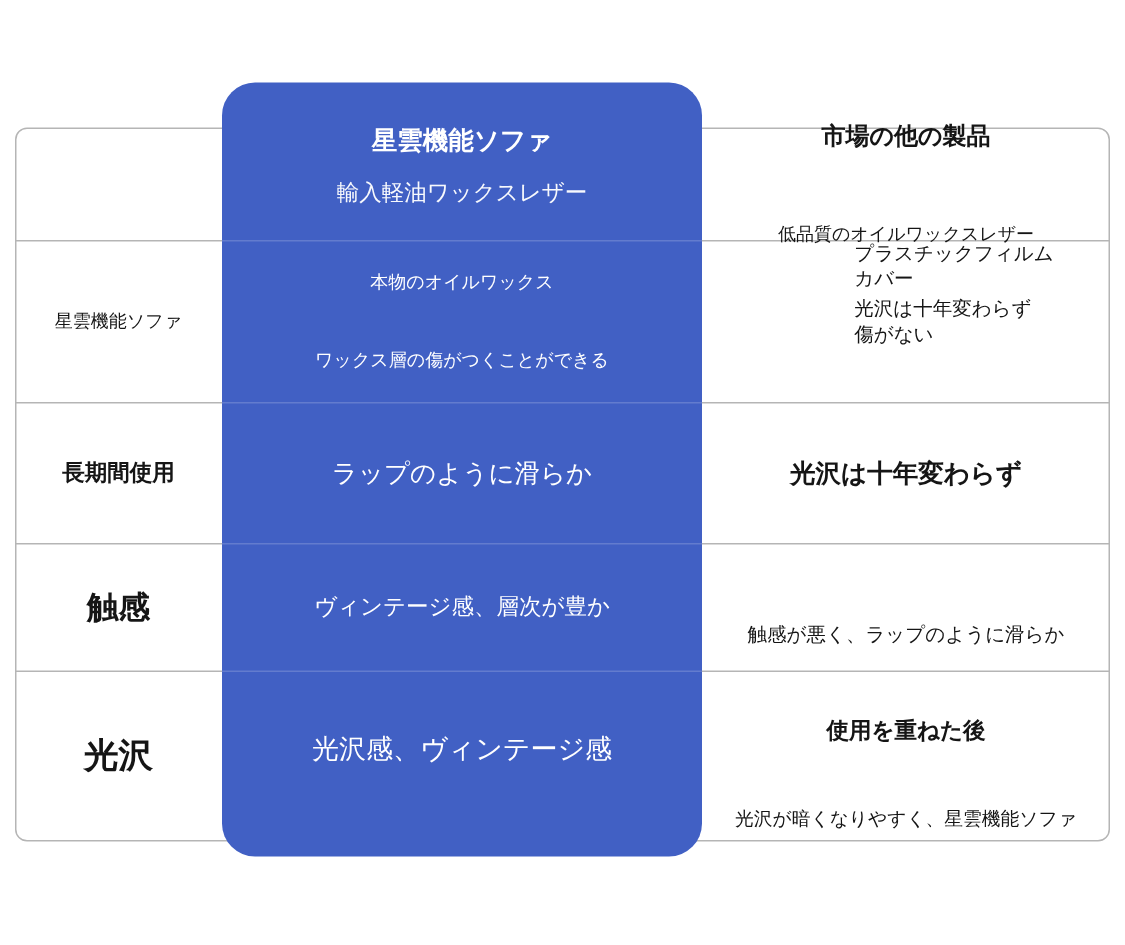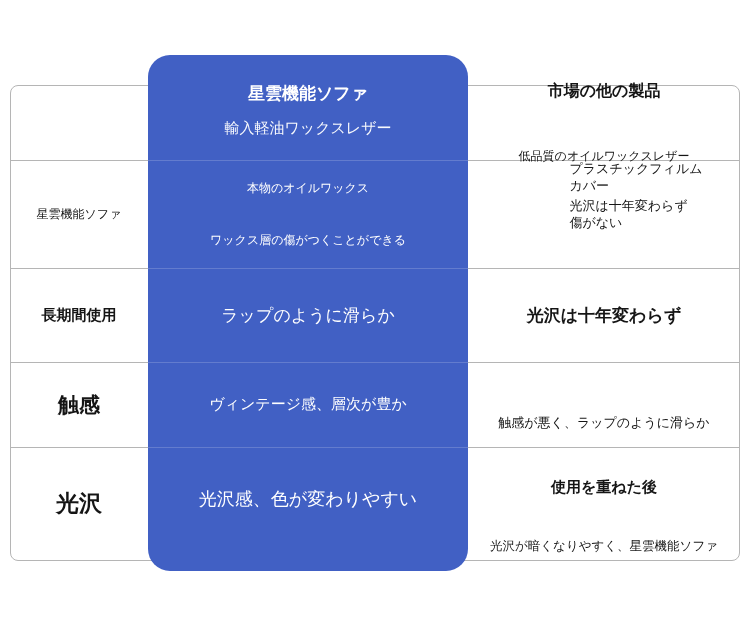--- a/index.html
+++ b/index.html
@@ -117,17 +117,17 @@
 
     <div class="bcell" style="top:213px;height:94px;">
       <span class="p-lg">ラップのように滑らか</span>
     </div>
 
     <div class="bcell" style="top:307px;height:85px;">
       <span class="p-md">ヴィンテージ感、層次が豊か</span>
     </div>
 
     <div class="bcell" style="top:392px;height:103px;">
-      <span class="p-xl">光沢感、色が変わりやすい</span>
+      <span class="p-xl">光沢感、ヴィンテージ感</span>
     </div>
   </div>
 
 </div>
 
 </body></html>

